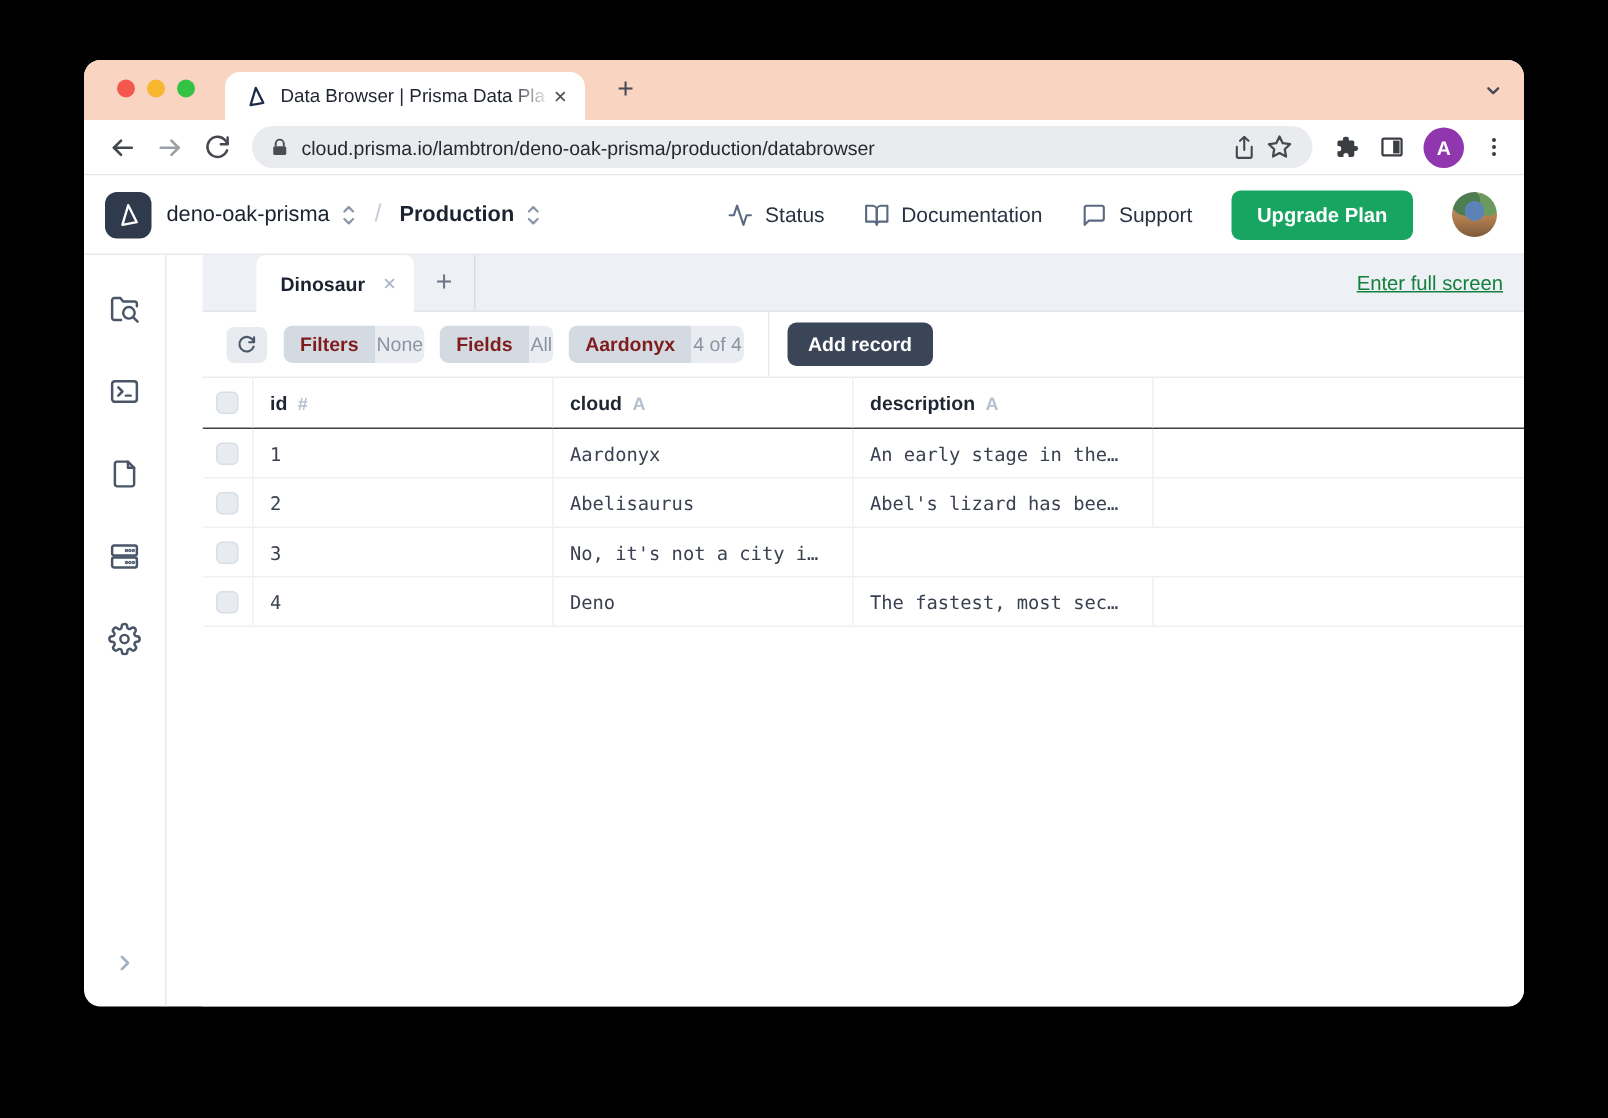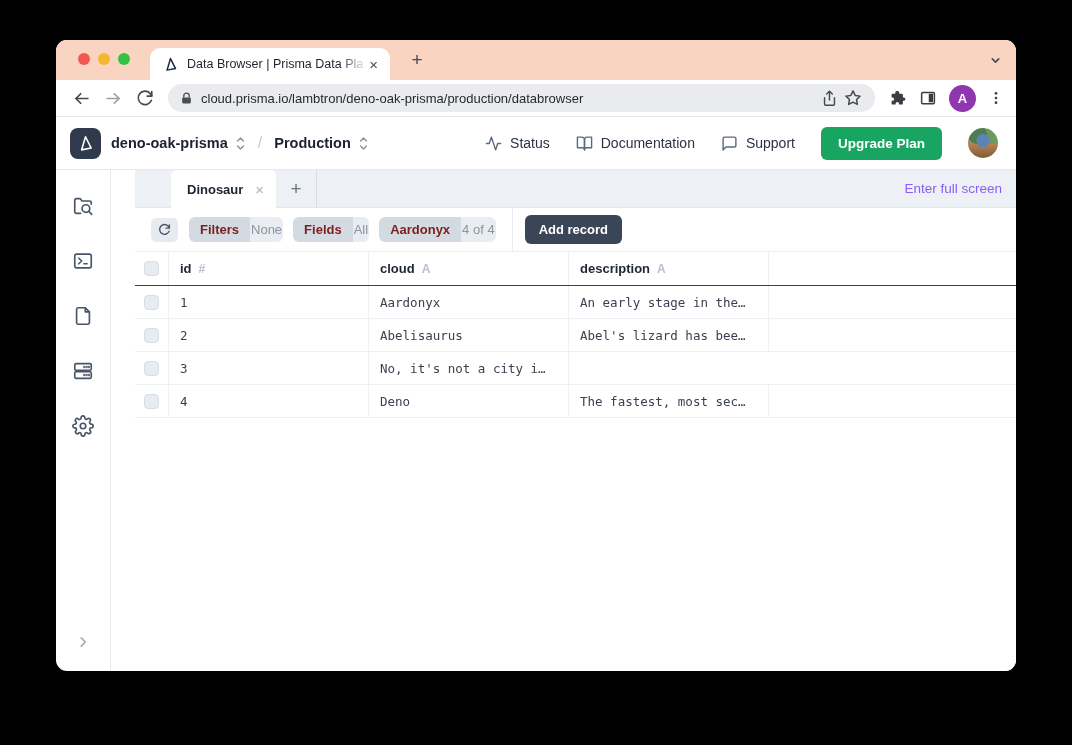--- a/index.html
+++ b/index.html
@@ -35,21 +35,21 @@
   .pill-ico { width:24px; height:24px; display:flex; align-items:center; justify-content:center; color:#45484e; }
   .chrome-right { display:flex; align-items:center; gap:12px; margin-left:4px; }
   .profile-badge { width:27px; height:27px; border-radius:50%; background:#9037B0; color:#fff; font-size:13px;
     font-weight:700; display:flex; align-items:center; justify-content:center; }
 
   
   .app-header { height:53px; background:#fff; border-bottom:1px solid #e6e9ed; display:flex; align-items:center;
     padding:0 18px 0 14px; gap:10px; flex:0 0 auto; }
   .logo-block { width:31px; height:31px; border-radius:8px; background:#2F3A4C; display:flex; align-items:center;
     justify-content:center; }
-  .selector { display:flex; align-items:center; gap:7px; font-size:14.5px; font-weight:700; color:#1b2230; }
+  .selector { display:flex; align-items:center; gap:7px; font-size:14.5px; font-weight:400; color:#1b2230; }
   .selector.env { font-weight:600; }
   .updown { color:#8b96a8; }
   .crumb-sep { color:#c4cbd6; font-size:16px; font-weight:400; margin:0 2px; }
   .hdr-right { margin-left:auto; display:flex; align-items:center; gap:26px; }
   .hdr-link { display:flex; align-items:center; gap:8px; font-size:14px; color:#2a3342; }
   .hdr-link .ic { color:#5a6a80; }
   .upgrade-btn { background:#18A562; color:#fff; font-size:13.5px; font-weight:700; padding:9px 17px;
     border-radius:6px; }
   .hdr-avatar { width:30px; height:30px; border-radius:50%;
     background:
@@ -69,22 +69,22 @@
 
   
   .model-tabbar { height:38px; background:#EDF0F4; border-bottom:1px solid #e2e6ec; display:flex; align-items:stretch;
     padding-left:36px; flex:0 0 auto; }
   .model-tab { background:#fff; border-radius:6px 6px 0 0; display:flex; align-items:center; gap:12px;
     padding:0 12px 0 16px; margin-bottom:-1px; }
   .model-tab .lbl { font-size:13px; font-weight:700; color:#1b2230; }
   .model-tab .x { color:#a9b2c0; font-size:15px; line-height:1; }
   .model-add { width:40px; display:flex; align-items:center; justify-content:center; color:#6b7585; font-size:19px; }
   .model-divider { width:1px; background:#d9dee5; }
-  .fullscreen-link { margin-left:auto; align-self:center; margin-right:14px; font-size:13.5px; color:#8b5cf6;
-    }
+  .fullscreen-link { margin-left:auto; align-self:center; margin-right:14px; font-size:13.5px; color:#15803d;
+    text-decoration:underline; }
 
   
   .grid-toolbar { height:44px; background:#fff; border-bottom:1px solid #e9ecf0; display:flex; align-items:center;
     padding-left:16px; flex:0 0 auto; }
   .refresh-btn { width:27px; height:24px; background:#E7EBF0; border-radius:5px; display:flex; align-items:center;
     justify-content:center; color:#4a5568; margin-right:11px; }
   .seg { display:flex; border-radius:6px; overflow:hidden; font-size:13px; margin-right:10px; }
   .seg .lab { background:#D3DAE2; color:#7f1d1d; font-weight:700; padding:5px 11px; }
   .seg .val { background:#E9EDF1; color:#8A94A4; padding:5px 1px; }
   .tool-divider { width:1px; align-self:stretch; background:#e9ecf0; margin:0 12px 0 6px; }

